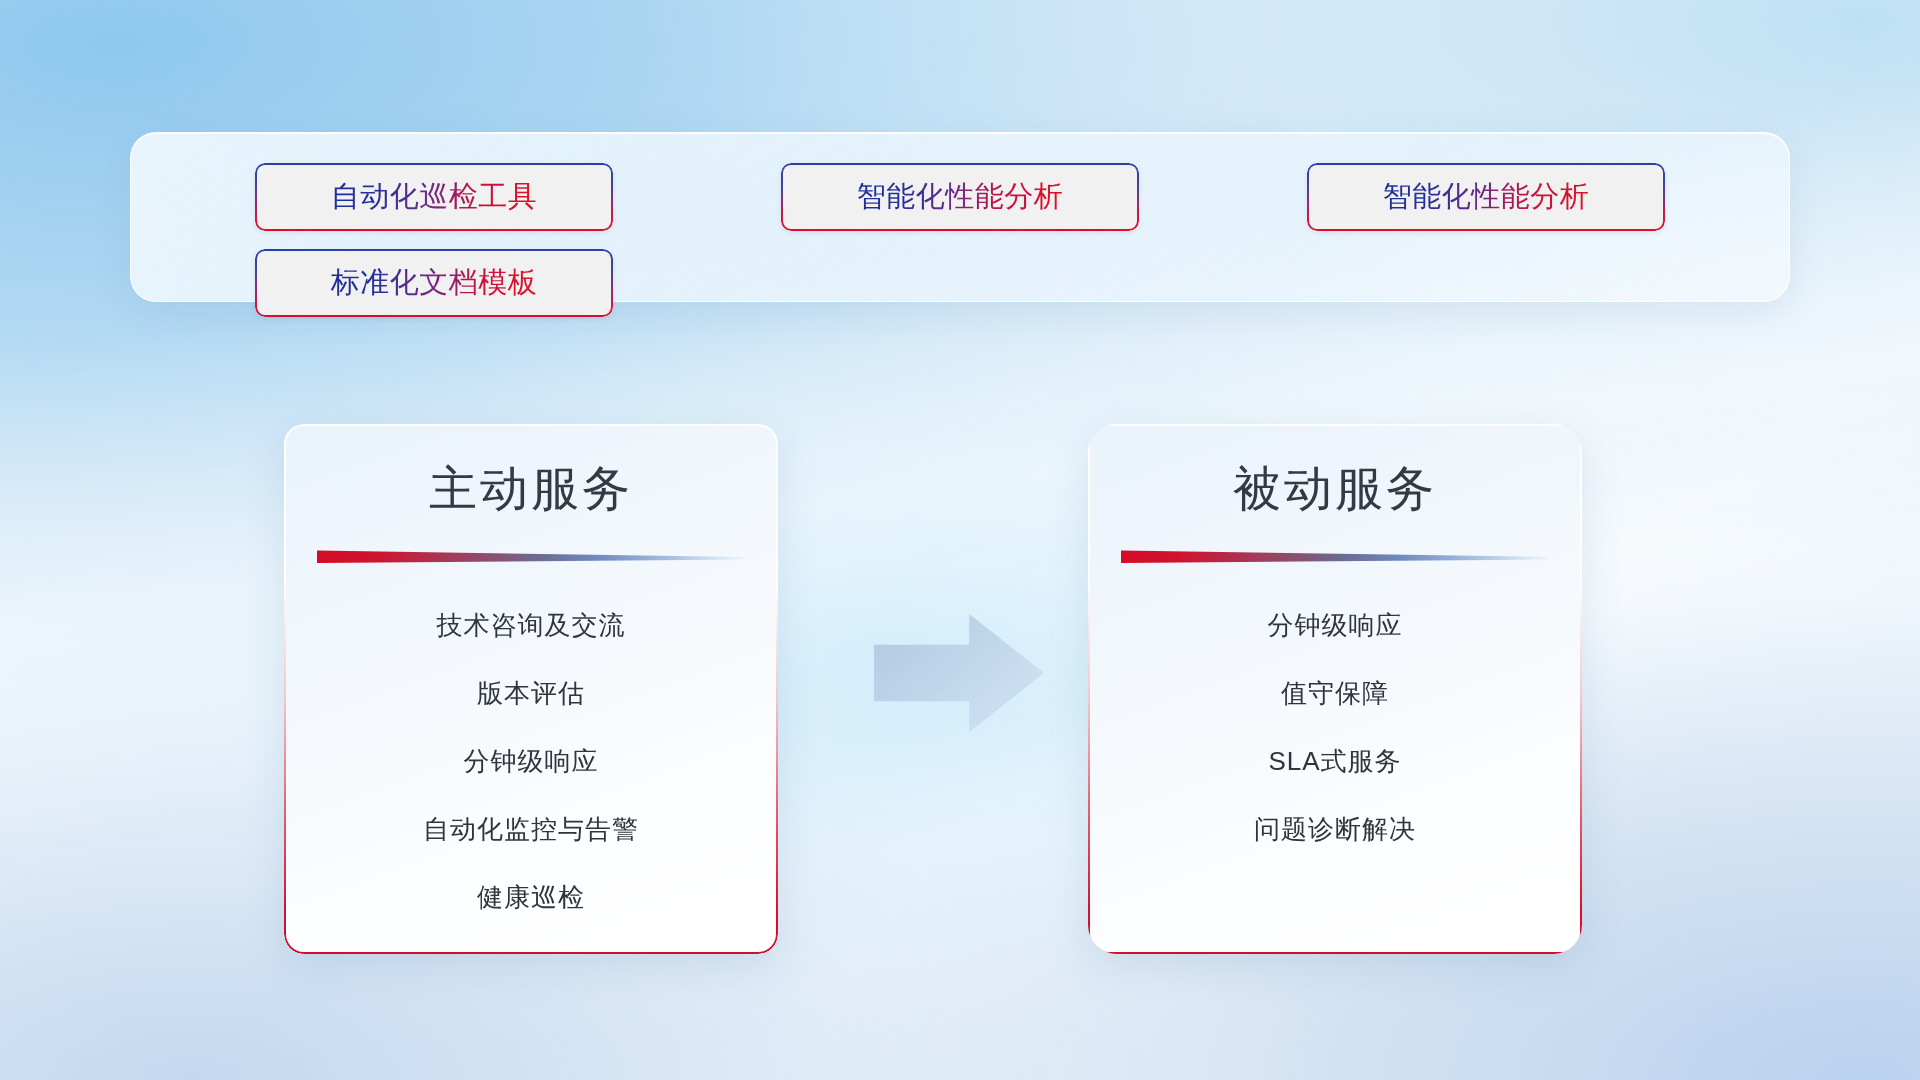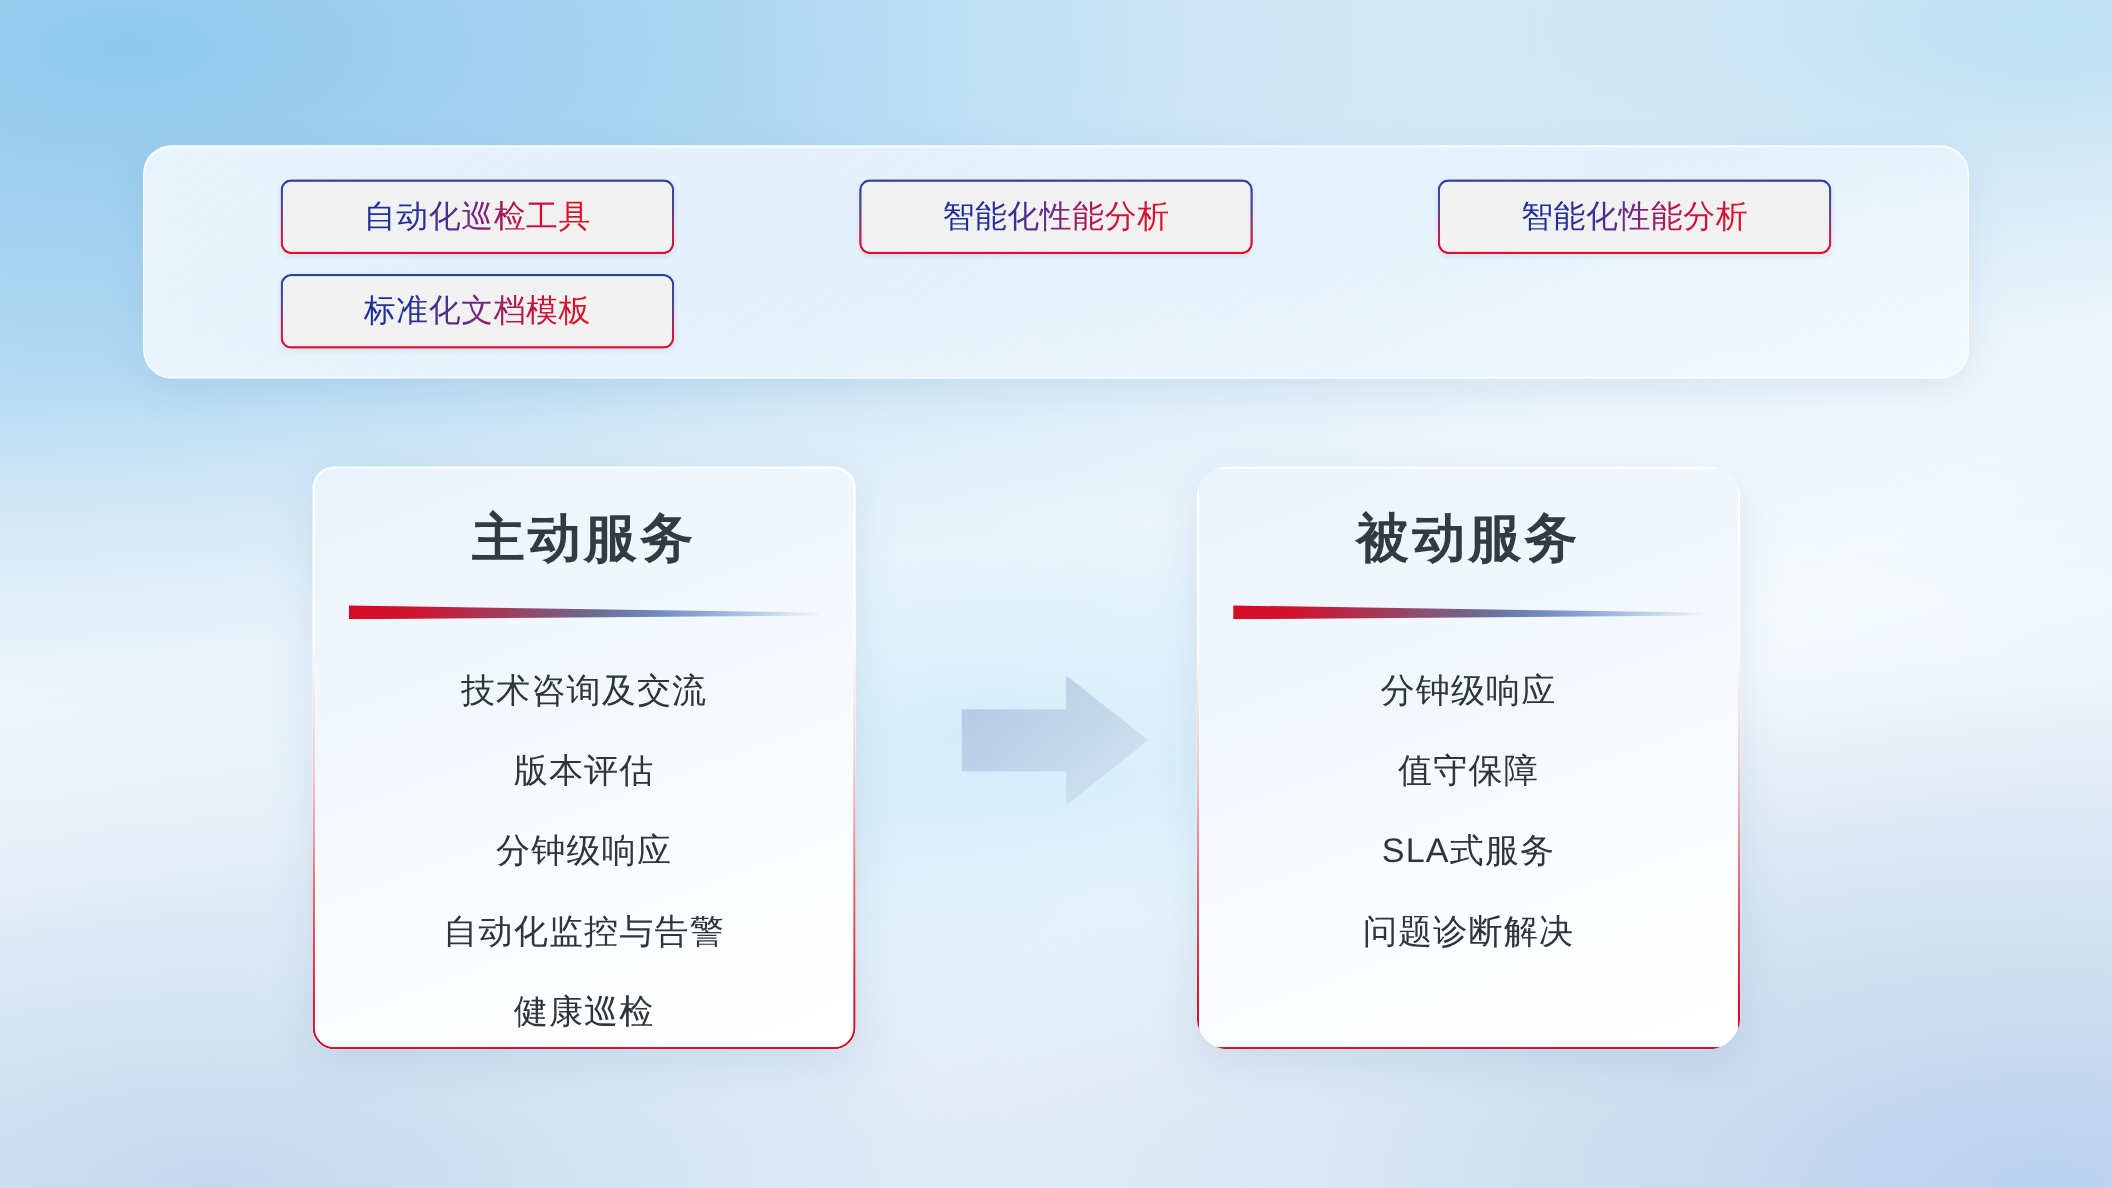--- a/index.html
+++ b/index.html
@@ -31,21 +31,21 @@
     background:radial-gradient(46% 40% at 46% 60%, #cdebfb 0%, rgba(214,238,250,.45) 45%, rgba(255,255,255,0) 78%);
   }
   .bg-sheen{
     position:absolute; inset:0;
     background:linear-gradient(172deg, rgba(255,255,255,0) 26%, rgba(255,255,255,.42) 46%, rgba(255,255,255,0) 64%);
   }
 
   
   .top-panel{
     position:absolute;
-    left:130px; top:132px; width:1660px; height:212px;
+    left:130px; top:132px; width:1660px; height:170px;
     border-radius:26px;
     background:linear-gradient(145deg, rgba(255,255,255,.78) 0%, rgba(248,252,255,.66) 38%, rgba(240,248,254,.56) 70%, rgba(246,251,255,.70) 100%);
     border:1px solid rgba(255,255,255,.85);
     box-shadow:0 10px 34px rgba(112,150,185,.16), inset 0 1px 0 rgba(255,255,255,.95);
   }
   .pill-grid{
     position:absolute; inset:0;
     display:grid;
     grid-template-columns:repeat(3,1fr);
     grid-auto-rows:1fr;
@@ -103,42 +103,42 @@
     mask-composite:exclude;
     pointer-events:none;
   }
   .card-left{ left:284px; }
   .card-right{ left:1088px;border-radius:29px; }
 
   .card-title{
     position:relative; z-index:2;
     text-align:center;
     margin-top:33px;
-    font-size:48px; font-weight:700;
+    font-size:48px; font-weight:400;
     color:#333a42; letter-spacing:3px;
   }
   .divider-wrap{
     position:relative; z-index:2;
     margin:26px auto 0;
     width:428px; height:16px;
   }
   .divider{
     position:absolute; left:0; top:0; width:100%; height:100%;
     background:linear-gradient(92deg,#d50b26 0%,#cf1430 14%,#9e3f5f 34%,#6c6b90 52%,#6f8cc0 66%,#9db8dc 80%,#cddff0 92%,rgba(220,234,247,.25) 100%);
     clip-path:polygon(0% 22%, 100% 62%, 100% 78%, 0% 100%);
   }
   .card-list{
     position:relative; z-index:2;
     margin-top:28px;
     display:flex; flex-direction:column;
     align-items:center; justify-content:flex-start;
   }
   .card-list li{
     list-style:none;
-    font-size:31px; color:#2f353c; letter-spacing:1px;
+    font-size:26px; color:#2f353c; letter-spacing:1px;
     line-height:1; padding:21px 0;
   }
 
   
   .arrow{
     position:absolute;
     left:874px; top:614px; width:170px; height:118px;
     background:linear-gradient(140deg, rgba(163,183,212,.62) 0%, rgba(178,198,223,.56) 40%, rgba(196,214,234,.50) 72%, rgba(208,224,240,.46) 100%);
     clip-path:polygon(0% 26%, 56% 26%, 56% 0%, 100% 50%, 56% 100%, 56% 74%, 0% 74%);
     filter:drop-shadow(0 2px 5px rgba(120,152,190,.22));

